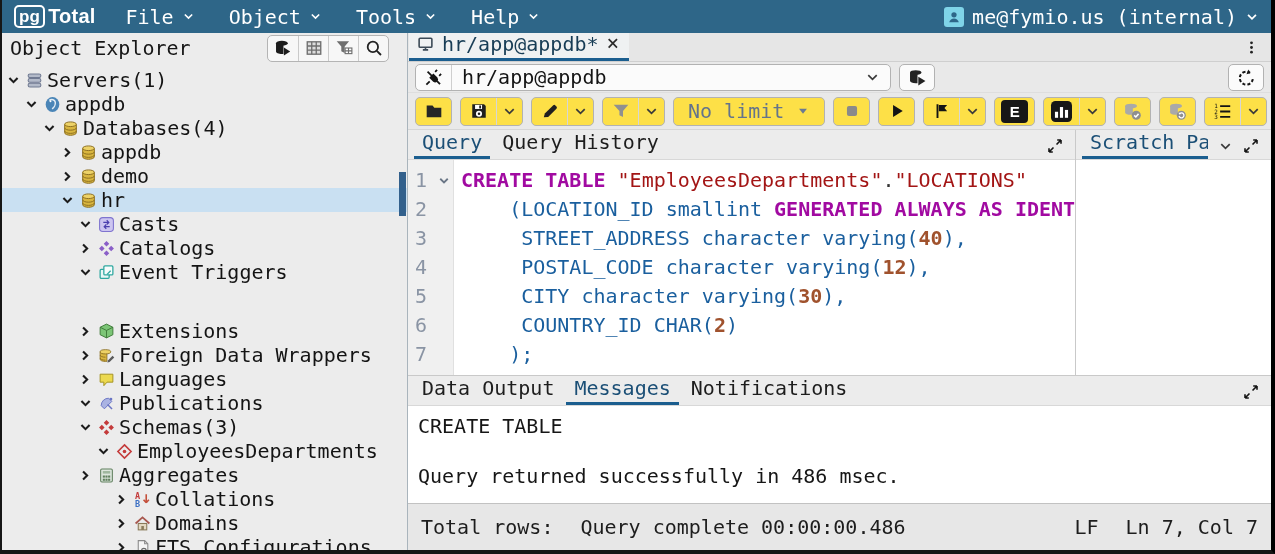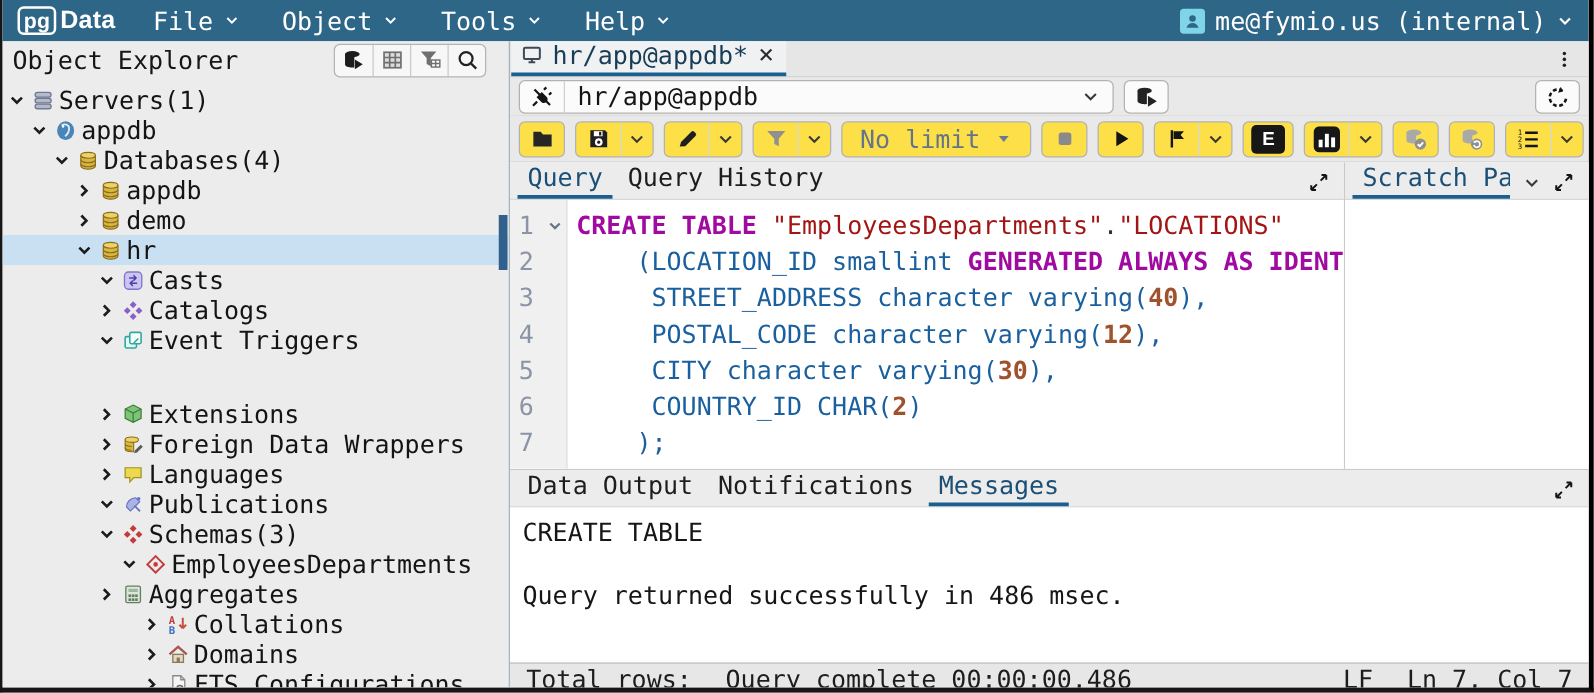--- a/index.html
+++ b/index.html
@@ -81,35 +81,35 @@
 
   .scratch-pane{flex:1;display:flex;flex-direction:column;min-width:0}
   .scratch-body{flex:1;background:#fff}
 
   
   .output-tabs{height:30px}
   .messages{flex:1;background:#fff;padding:8px 10px;color:#161616;overflow:hidden}
   .msg-line{min-height:25px;line-height:25px;white-space:pre}
 
   
-  .statusbar{height:20px;flex:none;display:flex;align-items:flex-start;background:#e7e7e7;border-top:1px solid #c2c2c2;color:#1d1d1d}
+  .statusbar{height:47px;flex:none;display:flex;align-items:center;background:#e7e7e7;border-top:1px solid #c2c2c2;color:#1d1d1d}
   .sb-cell{display:flex;align-items:center;padding:0 13px;white-space:nowrap}
   .sb-div{width:1px;background:#bdbdbd;margin:2px 0}
   .sb-spacer{flex:1}
   svg{display:block}
 </style>
 </head>
 <body>
 
 <div class="app">
 
   <header class="menubar">
     <div class="logo">
       <span class="logo-pg">pg</span>
-      <span>Data</span>
+      <span>Total</span>
     </div>
     <nav class="menus" id="menus" style="display:flex;gap:34px">
         <div class="menu-item">
           <span>File</span>
           <span>
             <svg width="13" height="13" viewBox="0 0 16 16">
               <path d="M3.5 5.5L8 10l4.5-4.5" stroke="#fff" stroke-width="2" fill="none"></path>
             </svg>
           </span>
         </div>
@@ -833,22 +833,22 @@
                   </svg>
                 </span>
             </span>
           </div>
           <div class="scratch-body"></div>
         </div>
       </div>
 
       <div class="panel-tabs output-tabs">
         <span class="ptab">Data Output</span>
+        <span class="ptab active">Messages</span>
         <span class="ptab">Notifications</span>
-        <span class="ptab active">Messages</span>
         <span class="pt-right">
           <span>
               <svg width="16" height="16" viewBox="0 0 16 16">
                 <g stroke="#141414" stroke-width="1.6" fill="none">
                   <path d="M9.5 6.5L14 2M14 2h-3.8M14 2v3.8"></path>
                   <path d="M6.5 9.5L2 14M2 14h3.8M2 14v-3.8"></path>
                 </g>
               </svg>
             </span>
         </span>

